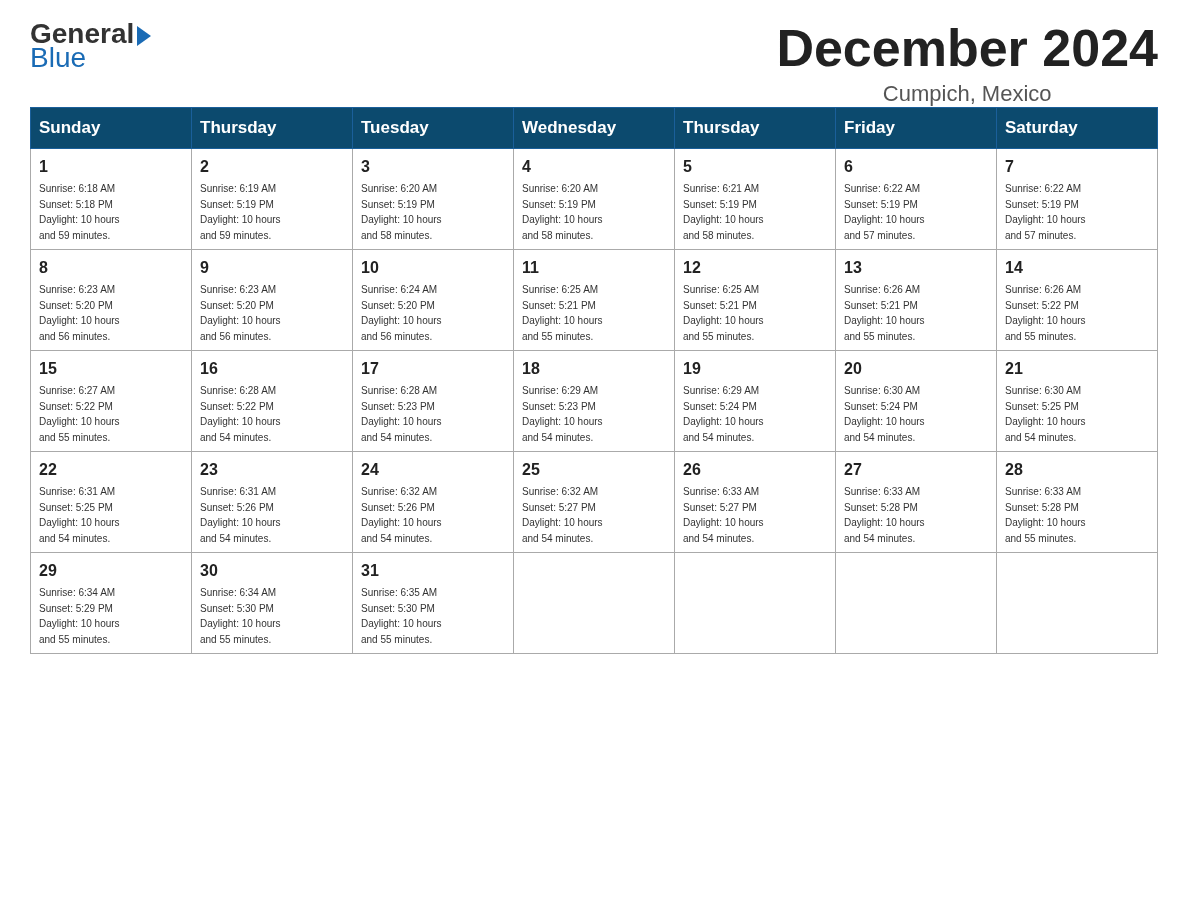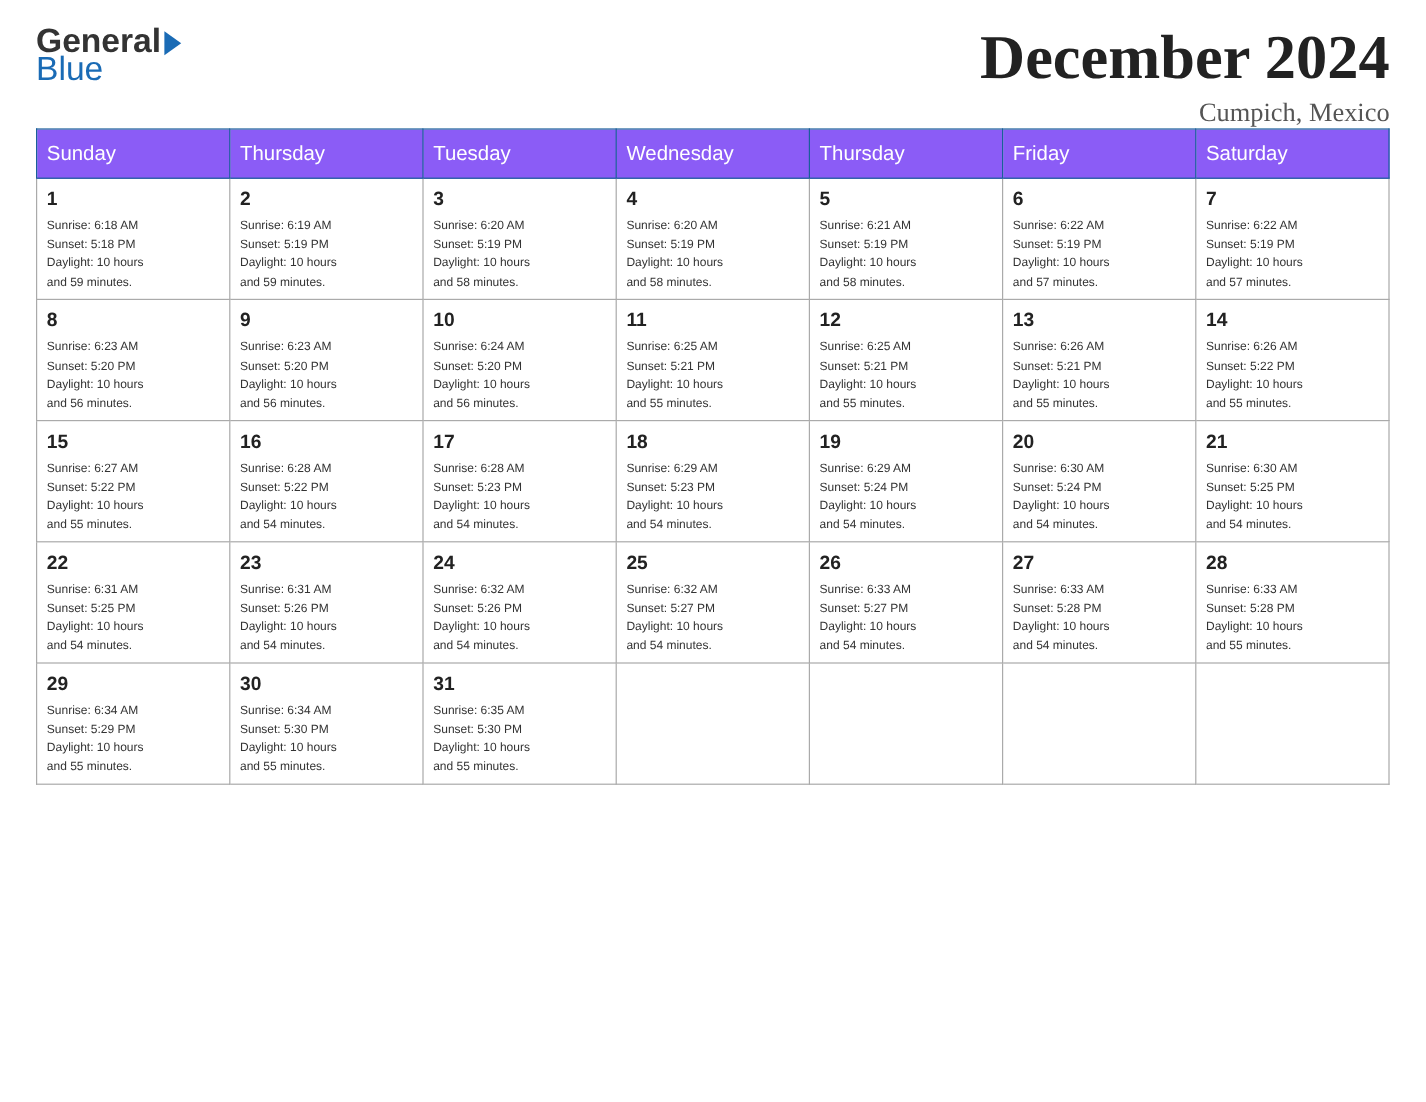--- a/index.html
+++ b/index.html
@@ -30,43 +30,42 @@
       align-items: flex-end;
     }
     .logo-bottom {
       color: #1a6bb5;
       font-size: 28px;
       font-weight: normal;
       line-height: 1;
       margin-top: -4px;
     }
     .title-area {
-      text-align: right;
-      font-family: Liberation Serif, serif;
+      text-align: center;
     }
     .month-title {
       font-size: 52px;
       font-weight: bold;
       color: #222;
       line-height: 1.1;
     }
     .location {
       font-size: 22px;
       color: #555;
       margin-top: 4px;
     }
     .calendar {
       width: 100%;
       border-collapse: collapse;
     }
     .calendar th {
-      background-color: #8b5cf6;
+      background-color: #0c4a6e;
       color: #fff;
       font-size: 17px;
-      font-weight: normal;
+      font-weight: bold;
       padding: 10px 8px;
       text-align: left;
       border: 1px solid #1a5f9a;
     }
     .calendar td {
       border: 1px solid #aaa;
       vertical-align: top;
       padding: 6px 8px;
       width: calc(100% / 7);
       font-size: 13px;

